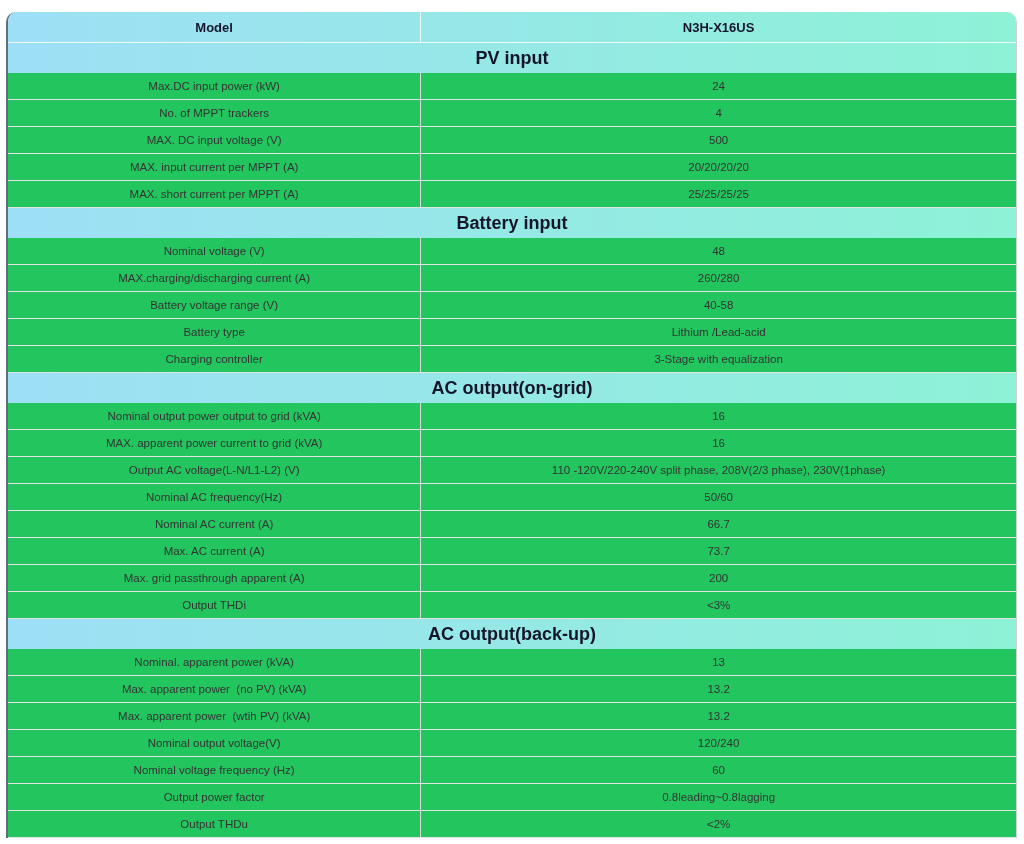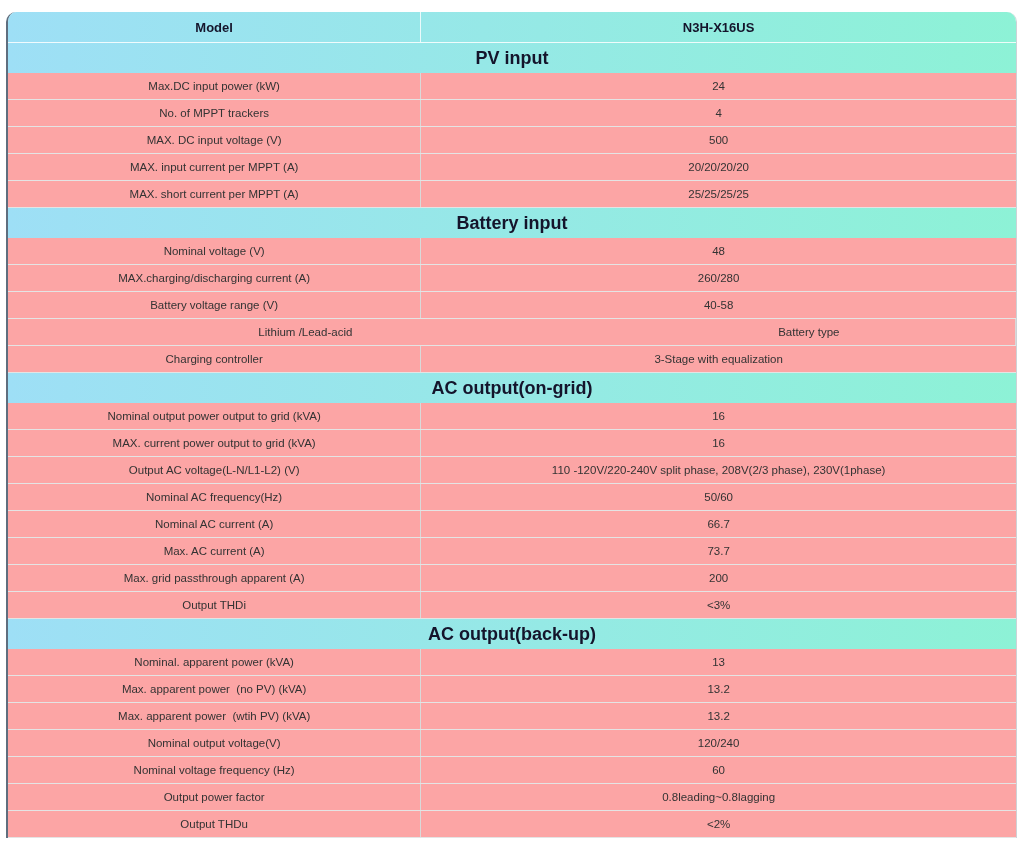--- a/index.html
+++ b/index.html
@@ -49,21 +49,21 @@
     display: flex;
     align-items: center;
     justify-content: center;
     text-align: center;
     font-weight: bold;
     font-size: 18px;
     color: var(--head-text, #14142b);
   }
   .data-row {
     height: 26px;
-    background: #fca5a5;
+    background: #22c55e;
     border-bottom: 1px solid #e4e4e4;
     font-size: 11.5px;
     color: #333333;
   }
   .data-row .col-label { border-right: 1px solid #d9d9d9; }
 </style>
 </head>
 <body>
 
 <div class="table-wrap">
@@ -116,41 +116,41 @@
     <div class="cell col-label">MAX.charging/discharging current (A)</div>
     <div class="cell col-value">260/280</div>
   </div>
 
   <div class="row data-row">
     <div class="cell col-label">Battery voltage range (V)</div>
     <div class="cell col-value">40-58</div>
   </div>
 
   <div class="row data-row">
+    <div class="cell col-label">Battery type</div>
     <div class="cell col-value">Lithium /Lead-acid</div>
-    <div class="cell col-label">Battery type</div>
   </div>
 
   <div class="row data-row">
     <div class="cell col-label">Charging controller</div>
     <div class="cell col-value">3-Stage with equalization</div>
   </div>
 </div>
   </div>
 
   <div class="section">
     <div class="section-bar grad">AC output(on-grid)</div>
     <div class="section-rows">
   <div class="row data-row">
     <div class="cell col-label">Nominal output power output to grid (kVA)</div>
     <div class="cell col-value">16</div>
   </div>
 
   <div class="row data-row">
-    <div class="cell col-label">MAX. current power output to grid (kVA)</div>
+    <div class="cell col-label">MAX. apparent power current to grid (kVA)</div>
     <div class="cell col-value">16</div>
   </div>
 
   <div class="row data-row">
     <div class="cell col-label">Output AC voltage(L-N/L1-L2) (V)</div>
     <div class="cell col-value">110 -120V/220-240V split phase, 208V(2/3 phase), 230V(1phase)</div>
   </div>
 
   <div class="row data-row">
     <div class="cell col-label">Nominal AC frequency(Hz)</div>

